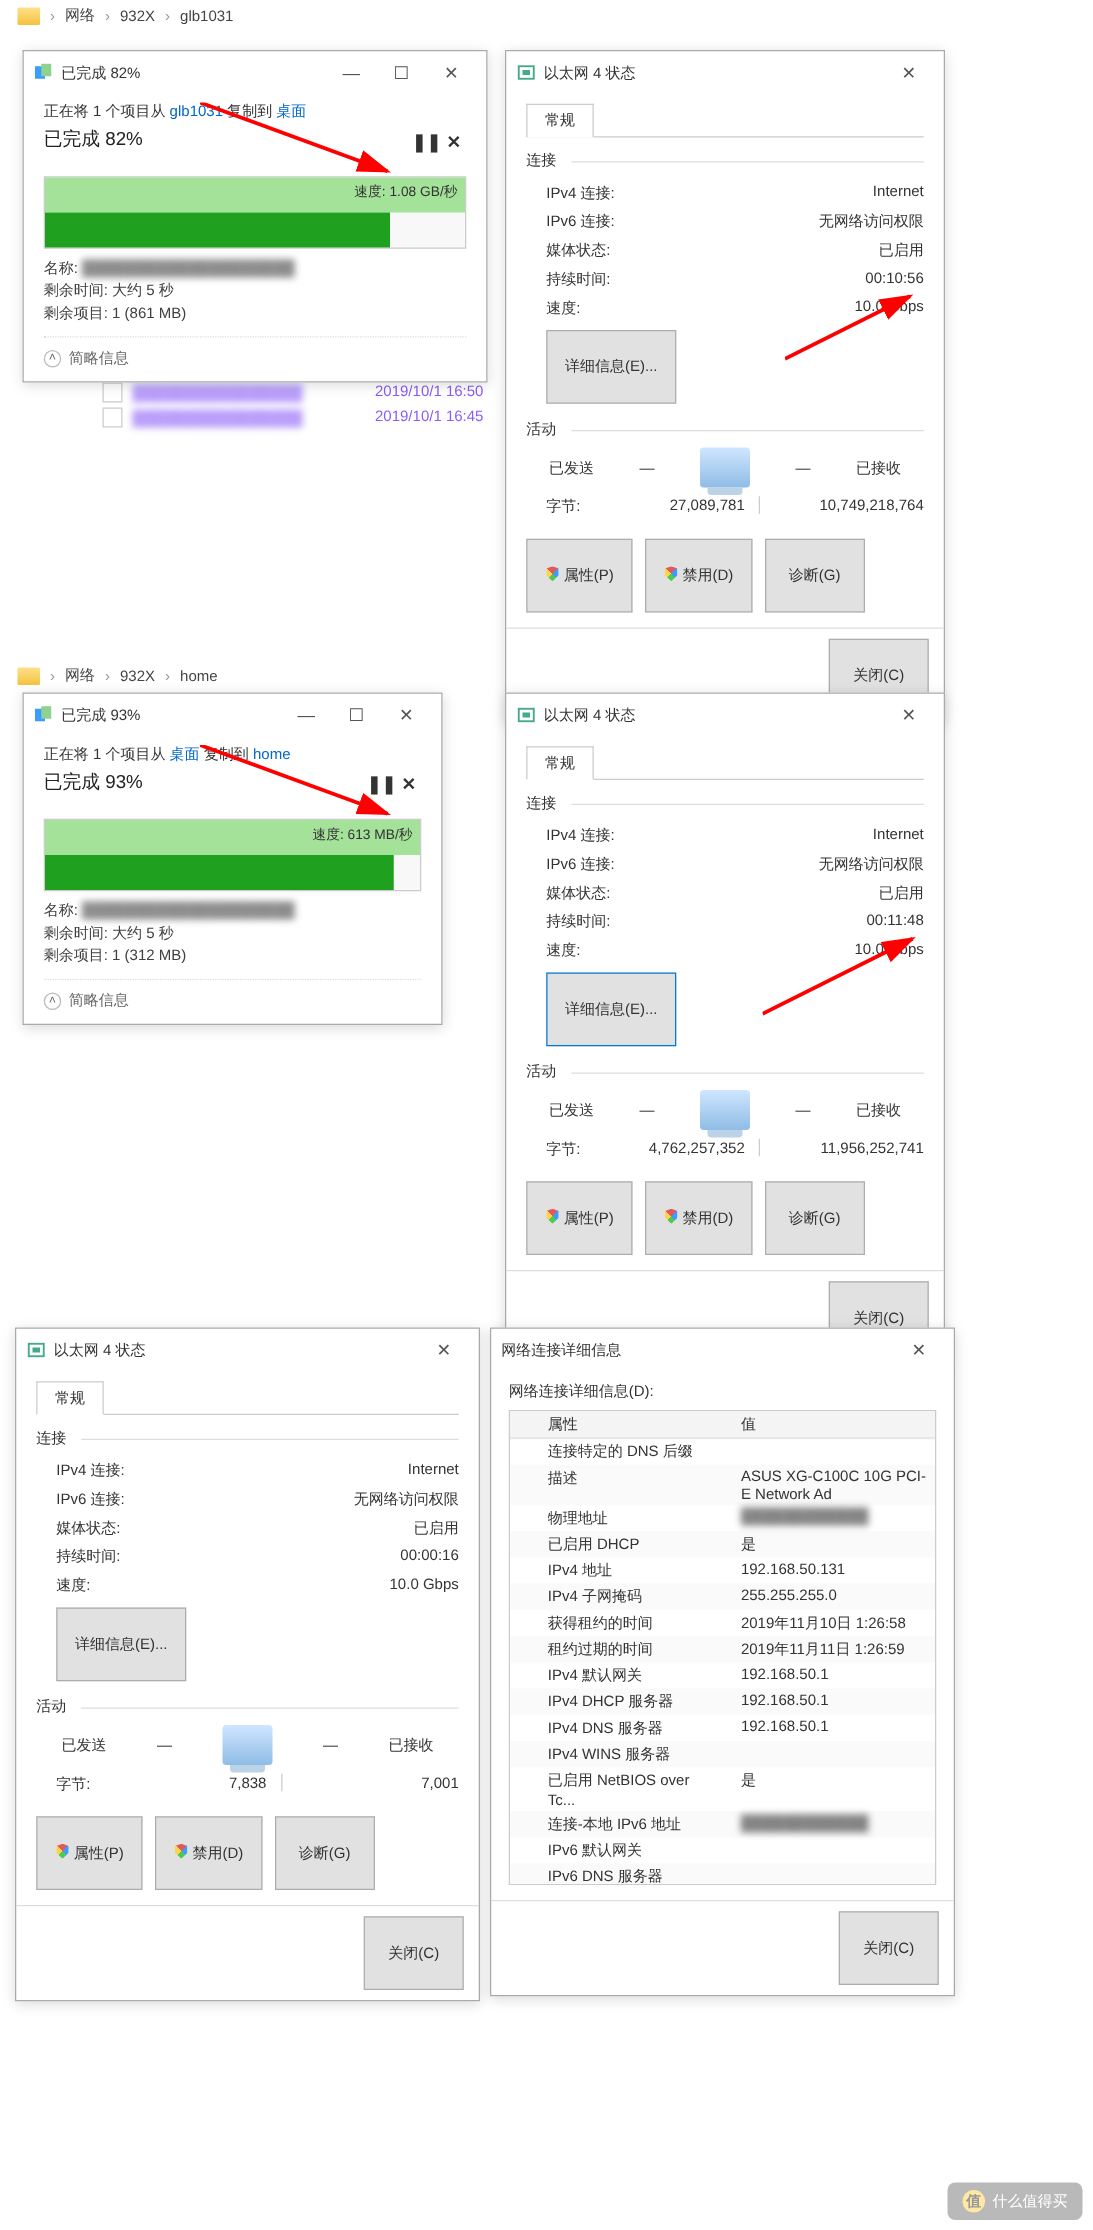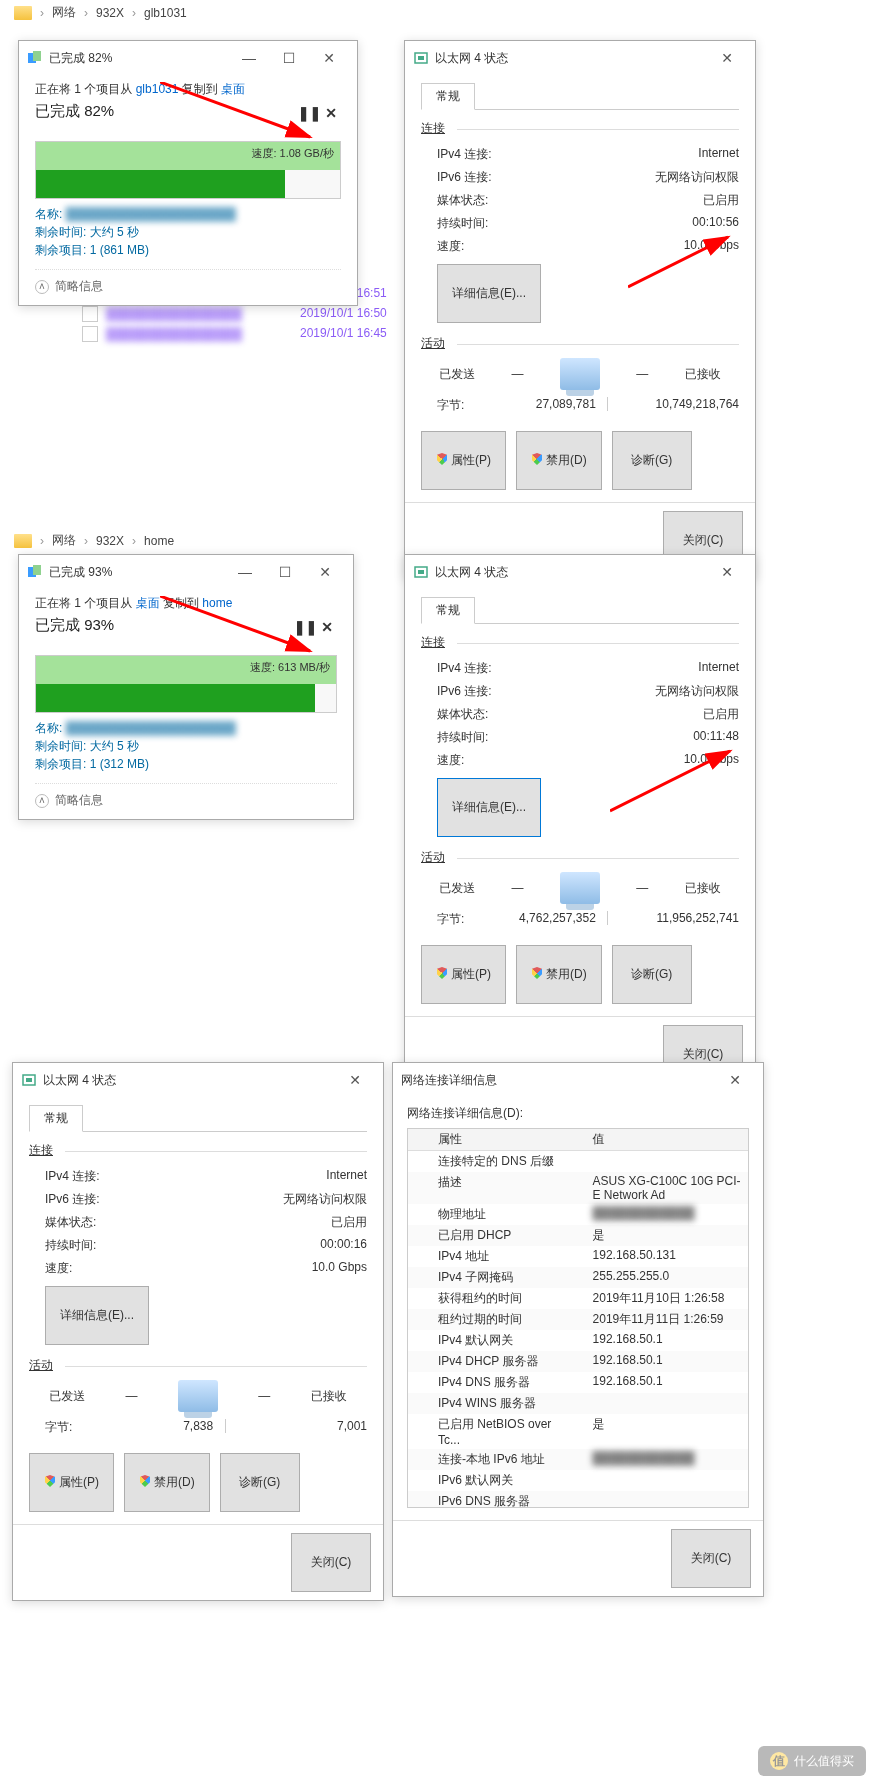--- a/index.html
+++ b/index.html
@@ -21,30 +21,30 @@
   
   .copy-body { padding: 6px 16px 10px; font-size: 12px; }
   .copy-sub a { color: #0066cc; text-decoration: none; }
   .copy-done { font-size: 15px; margin: 4px 0 6px; color: #222; }
   .copy-ctrl { float: right; margin-top: -22px; }
   .copy-ctrl span { display: inline-block; width: 20px; text-align: center; font-weight: bold; cursor: pointer; font-size: 14px; }
   .graph { border: 1px solid #ccc; height: 58px; position: relative; background: #f8f8f8; margin-bottom: 6px; margin-top: 20px; }
   .graph .bar-top { position: absolute; left: 0; top: 0; height: 50%; background: #a4e29a; }
   .graph .bar-bot { position: absolute; left: 0; top: 50%; height: 50%; background: #1fa01f; }
   .graph .speed { position: absolute; right: 6px; top: 4px; font-size: 11px; color: #333; }
-  .copy-info { color: #0369a1; line-height: 18px; }
+  .copy-info { color: #404040; line-height: 18px; }
   .brief { margin-top: 10px; padding-top: 8px; border-top: 1px dotted #ddd; color: #666; display: flex; align-items: center; gap: 6px; }
   .chev-up { width: 14px; height: 14px; border: 1px solid #bbb; border-radius: 50%; text-align: center; line-height: 12px; font-size: 10px; }
 
   
   .eth-body { padding: 8px 16px 12px; }
   .tabstrip { border-bottom: 1px solid #ccc; margin-bottom: 10px; }
   .tab { display: inline-block; padding: 4px 14px; border: 1px solid #ccc; border-bottom: 1px solid #fff; background: #fff; margin-bottom: -1px; font-size: 12px; }
   .group { margin: 6px 0 12px; }
-  .grp-head { font-size: 12px; margin-bottom: 6px; position: relative; text-decoration: underline; }
+  .grp-head { font-size: 12px; margin-bottom: 6px; position: relative; }
   .grp-head .line { position: absolute; left: 36px; right: 0; top: 50%; border-top: 1px solid #ddd; }
   .kv { display: flex; justify-content: space-between; padding: 3px 0 3px 16px; font-size: 12px; }
   .btn { display: inline-block; border: 1px solid #adadad; background: #e1e1e1; padding: 20px 14px; font-size: 12px; cursor: pointer; min-width: 80px; text-align: center; }
   .btn-row { display: flex; gap: 10px; justify-content: flex-start; margin-top: 14px; }
   .btn .shield { width: 12px; height: 12px; display: inline-block; vertical-align: -1px; margin-right: 3px; }
   .shield::before { content: ""; display: inline-block; width: 10px; height: 12px; background:
     conic-gradient(from 45deg, #3a9cff 0 90deg, #4ecb4e 90deg 180deg, #ffd24a 180deg 270deg, #e05a5a 270deg 360deg);
     clip-path: polygon(50% 0, 100% 15%, 100% 60%, 50% 100%, 0 60%, 0 15%); }
   .act { display: flex; justify-content: space-around; align-items: center; margin: 4px 0; }
   .act .pc { width: 40px; height: 32px; background: linear-gradient(#cfe6ff,#8fbce6); border-radius: 3px; position: relative; }
@@ -103,21 +103,21 @@
       <span>2019/10/1 16:50</span>
     </div>
   <div class="exrow" style="left:82px; top:326px; width:300px;">
       <span class="fi"></span>
       <span class="blur">████████████████</span>
     </div>
   <div class="exrow" style="left:300px; top:326px;">
       <span>2019/10/1 16:45</span>
     </div>
 
-  <div class="win" style="left:18px; top:40px; width:340px;">
+  <div class="win" style="left:18px; top:40px; width:372px;">
     <div class="win-title">
       <span class="ico">
         <svg viewBox="0 0 16 16">
             <rect x="1" y="3" width="8" height="10" fill="#3a9cff"></rect>
             <rect x="6" y="1" width="8" height="10" fill="#8fd28f"></rect>
           </svg>
       </span>
       <span>已完成 82%</span>
       <span class="spacer"></span>
       <span class="tbtn">—</span>

